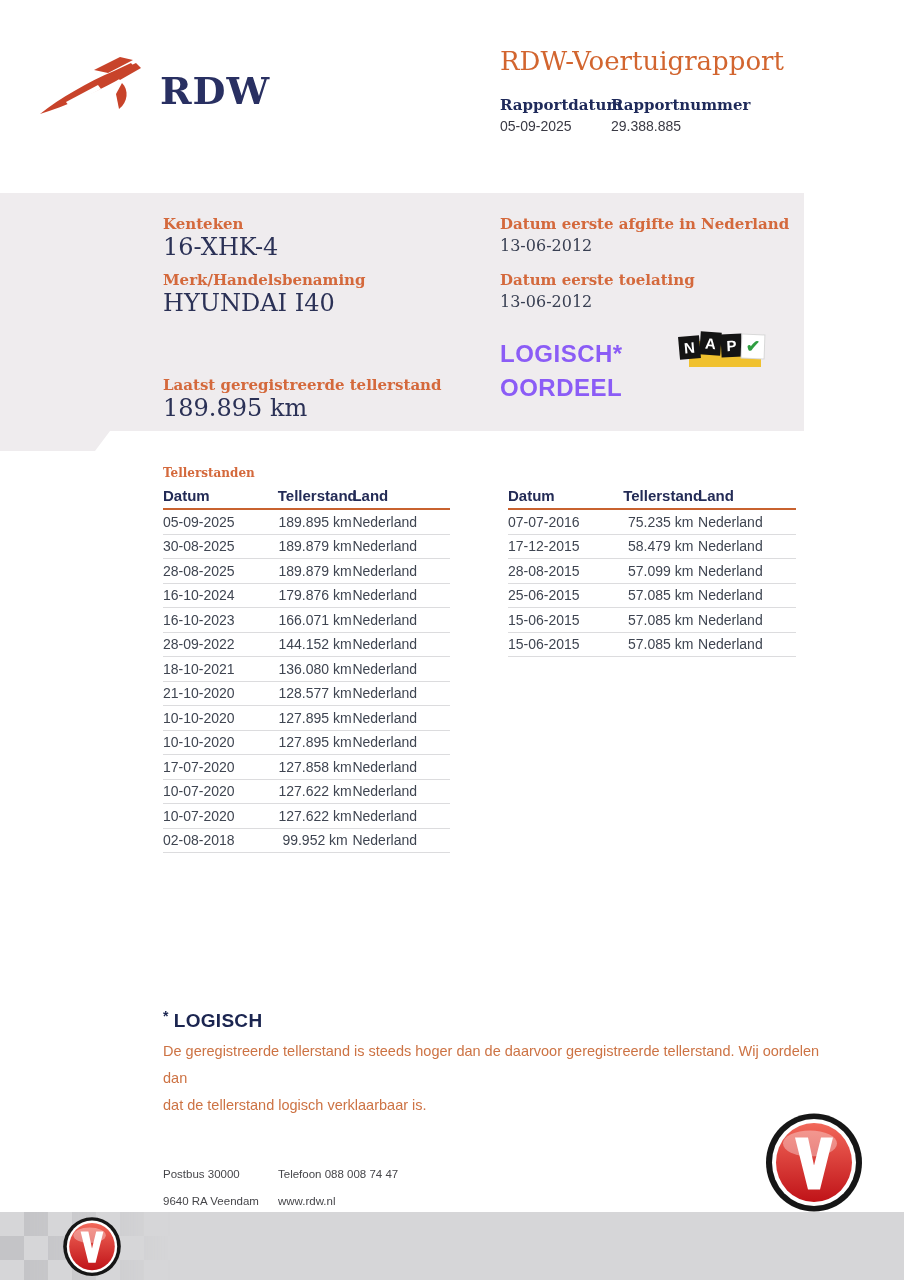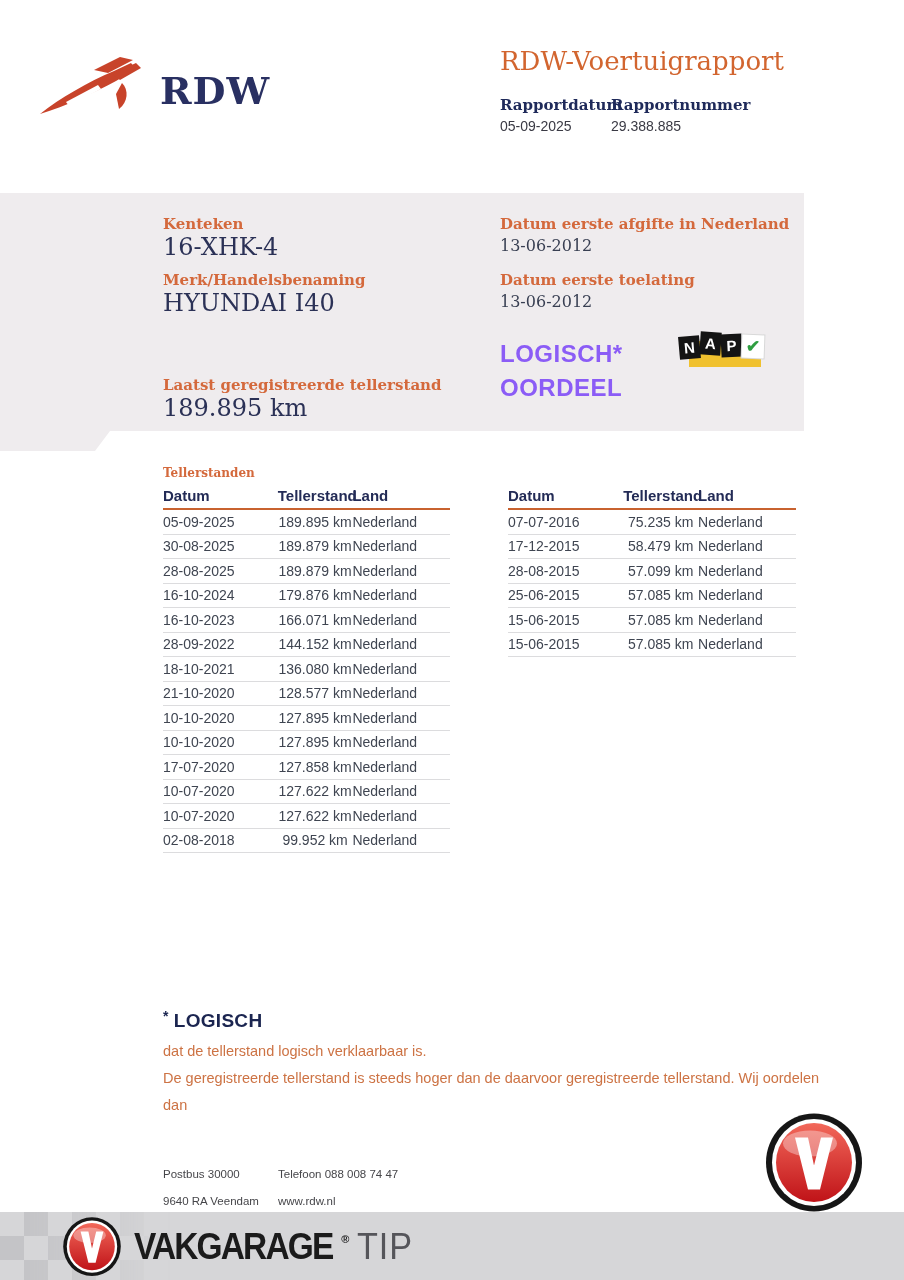--- a/index.html
+++ b/index.html
@@ -237,22 +237,22 @@
           <span class="c2">57.085 km</span>
           <span class="c3">Nederland</span>
         </div>
       </div>
   </div>
 
   <div class="footnote-title">
     <span class="star">*</span><span>LOGISCH</span>
   </div>
   <div class="footnote-body">
+    <div>De geregistreerde tellerstand is steeds hoger dan de daarvoor geregistreerde tellerstand. Wij oordelen dan</div>
     <div>dat de tellerstand logisch verklaarbaar is.</div>
-    <div>De geregistreerde tellerstand is steeds hoger dan de daarvoor geregistreerde tellerstand. Wij oordelen dan</div>
   </div>
 
   <div class="foot f1 fa">Postbus 30000</div>
   <div class="foot f1 fb">Telefoon 088 008 74 47</div>
   <div class="foot f2 fa">9640 RA Veendam</div>
   <div class="foot f2 fb"><a href="#">www.rdw.nl</a></div>
 
   <svg class="v-badge-big" viewBox="0 0 100 100">
     <defs>
       <linearGradient id="vgrad1" x1="0" y1="0" x2="0" y2="1">
@@ -275,20 +275,15 @@
           <stop offset="0" stop-color="#f2685a"></stop>
             <stop offset="1" stop-color="#c01318"></stop>
         </linearGradient>
       </defs>
       <ellipse cx="50" cy="51" rx="48" ry="49" fill="#161616"></ellipse>
       <ellipse cx="50" cy="51" rx="42" ry="43.5" fill="#ffffff"></ellipse>
       <ellipse cx="50" cy="51" rx="38" ry="39.5" fill="url(#vgrad2)"></ellipse>
       <ellipse cx="46" cy="32" rx="27" ry="13" fill="#ffffff" opacity="0.35"></ellipse>
       <path d="M31 26 L44 26 L50 54 L57 26 L69 26 L56 78 L44 78 Z" fill="#ffffff"></path>
     </svg>
-    <div class="brand-text">
-      <span class="brand-main">VAKGARAGE</span>
-        <span class="brand-reg">®</span>
-        <span class="brand-tip">TIP</span>
-    </div>
   </div>
 
 </div>
 
 </body></html>

